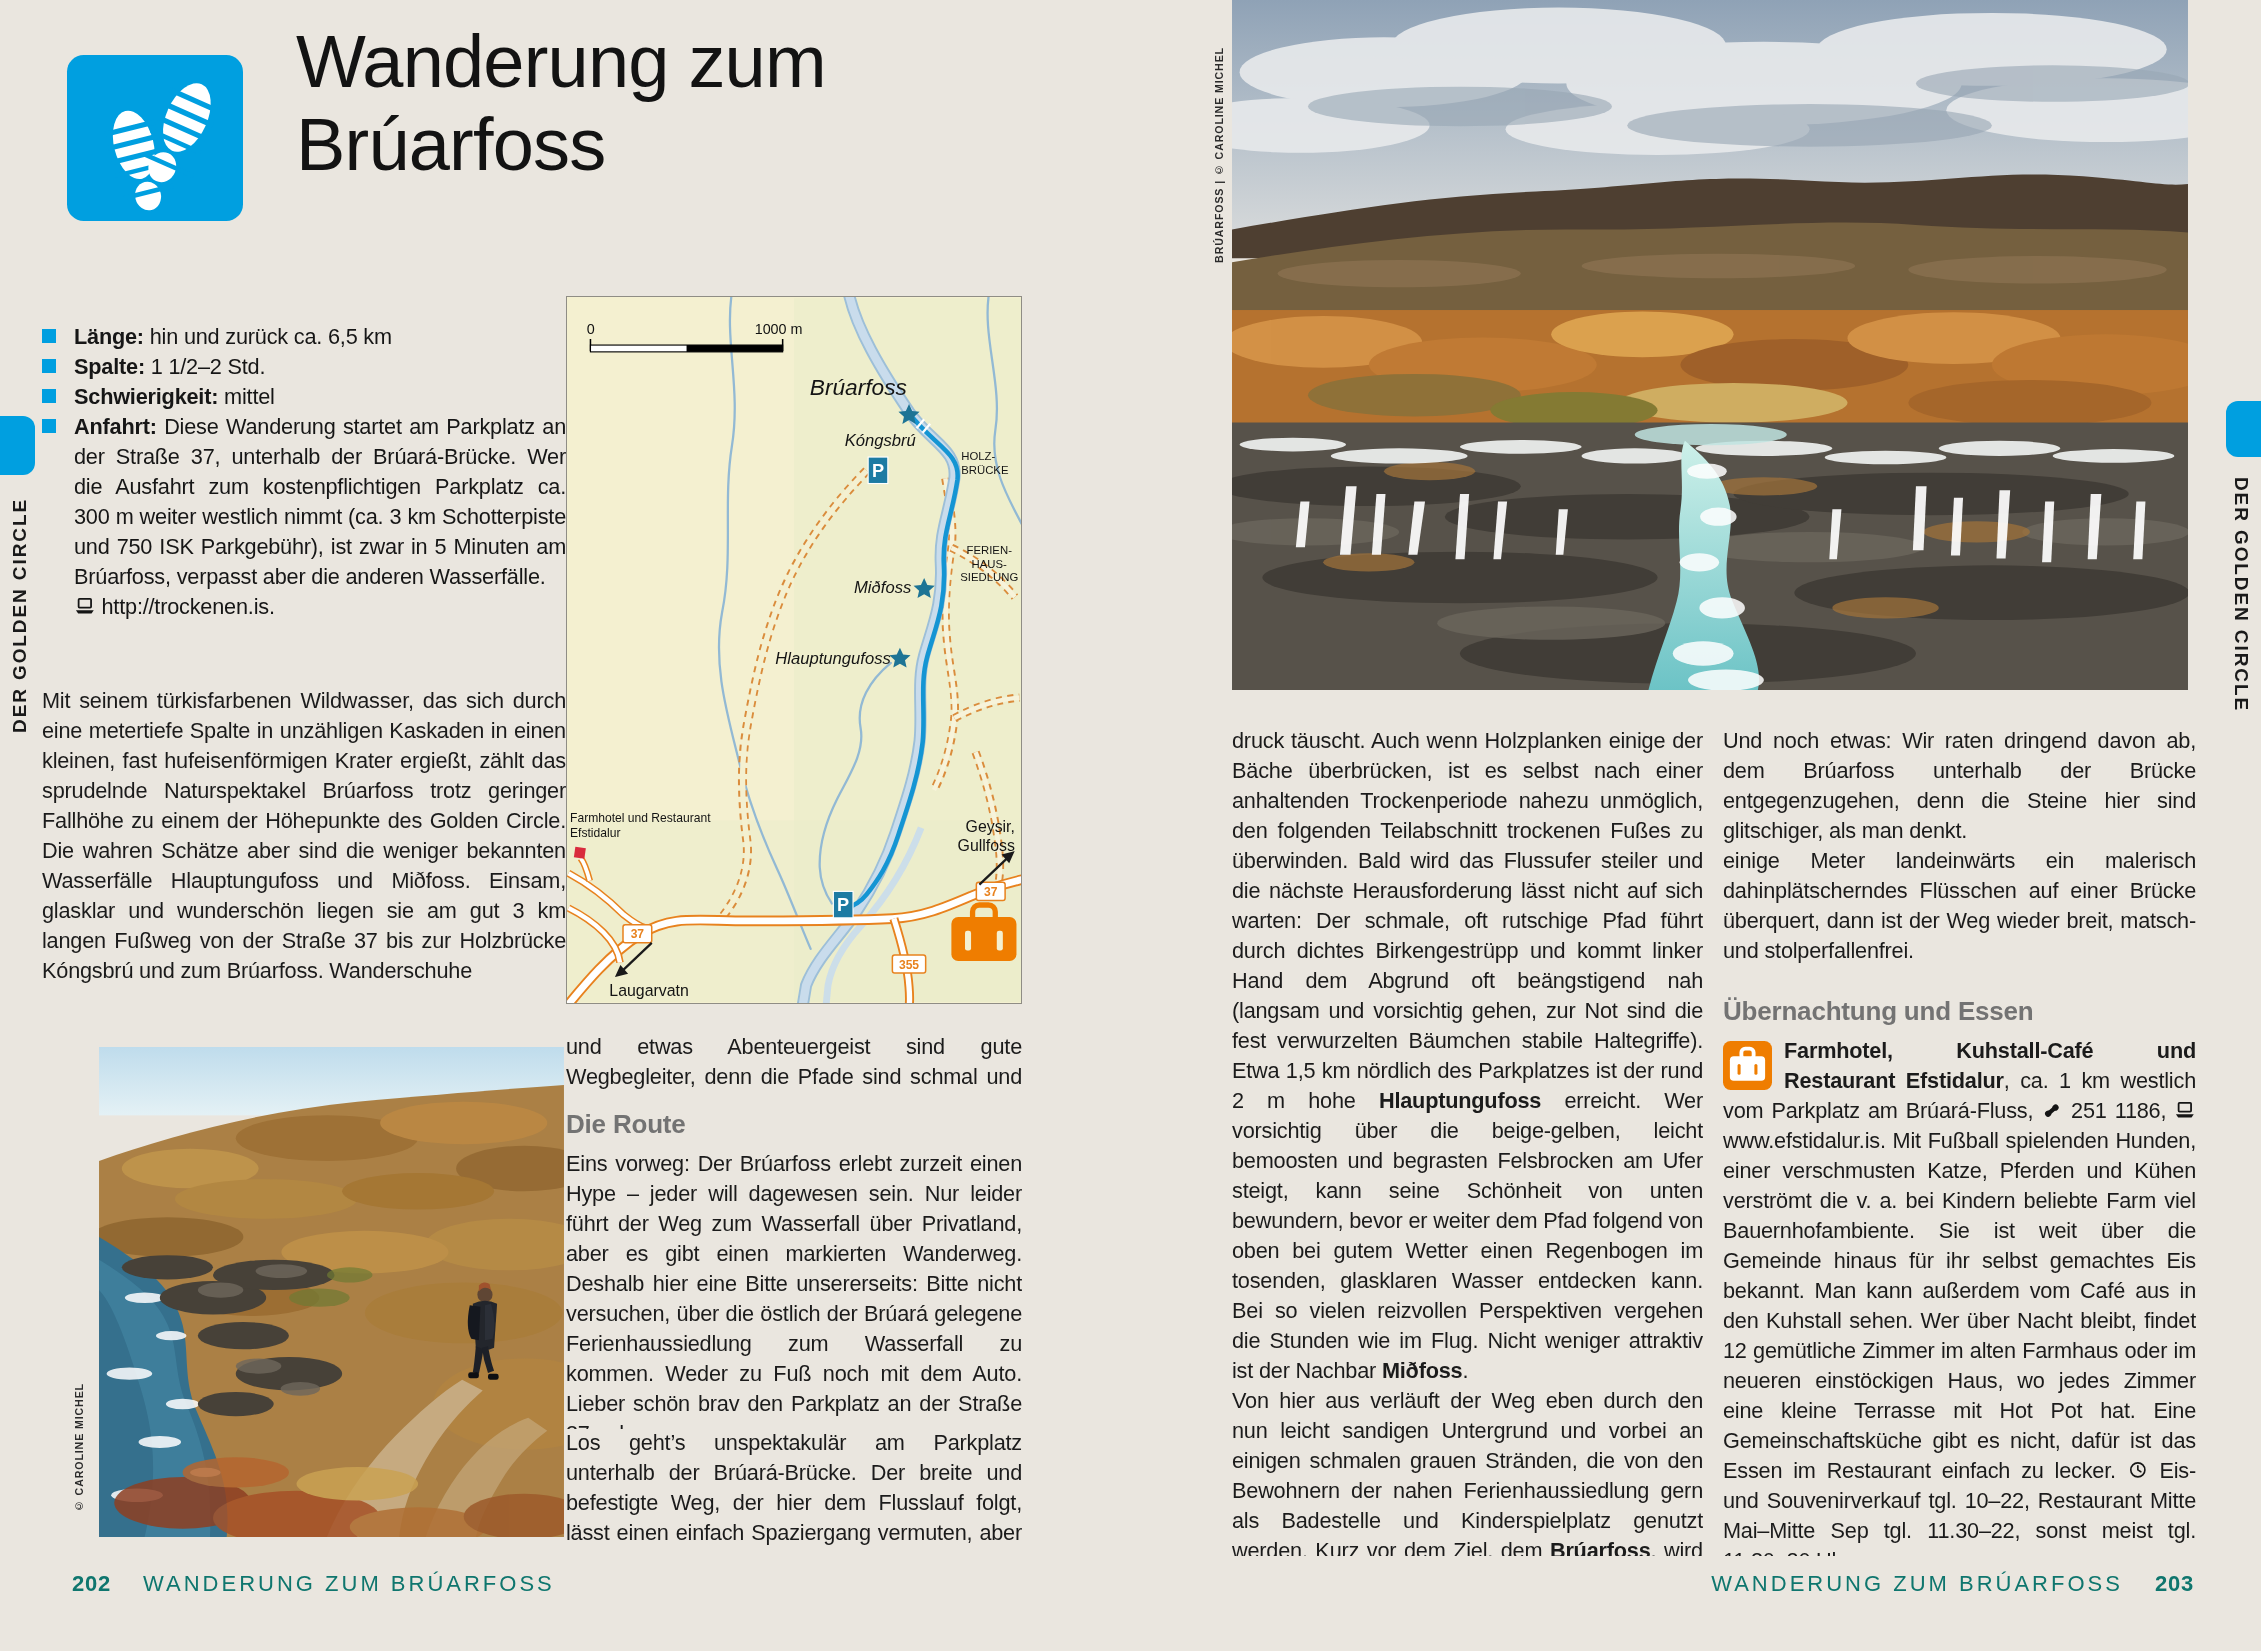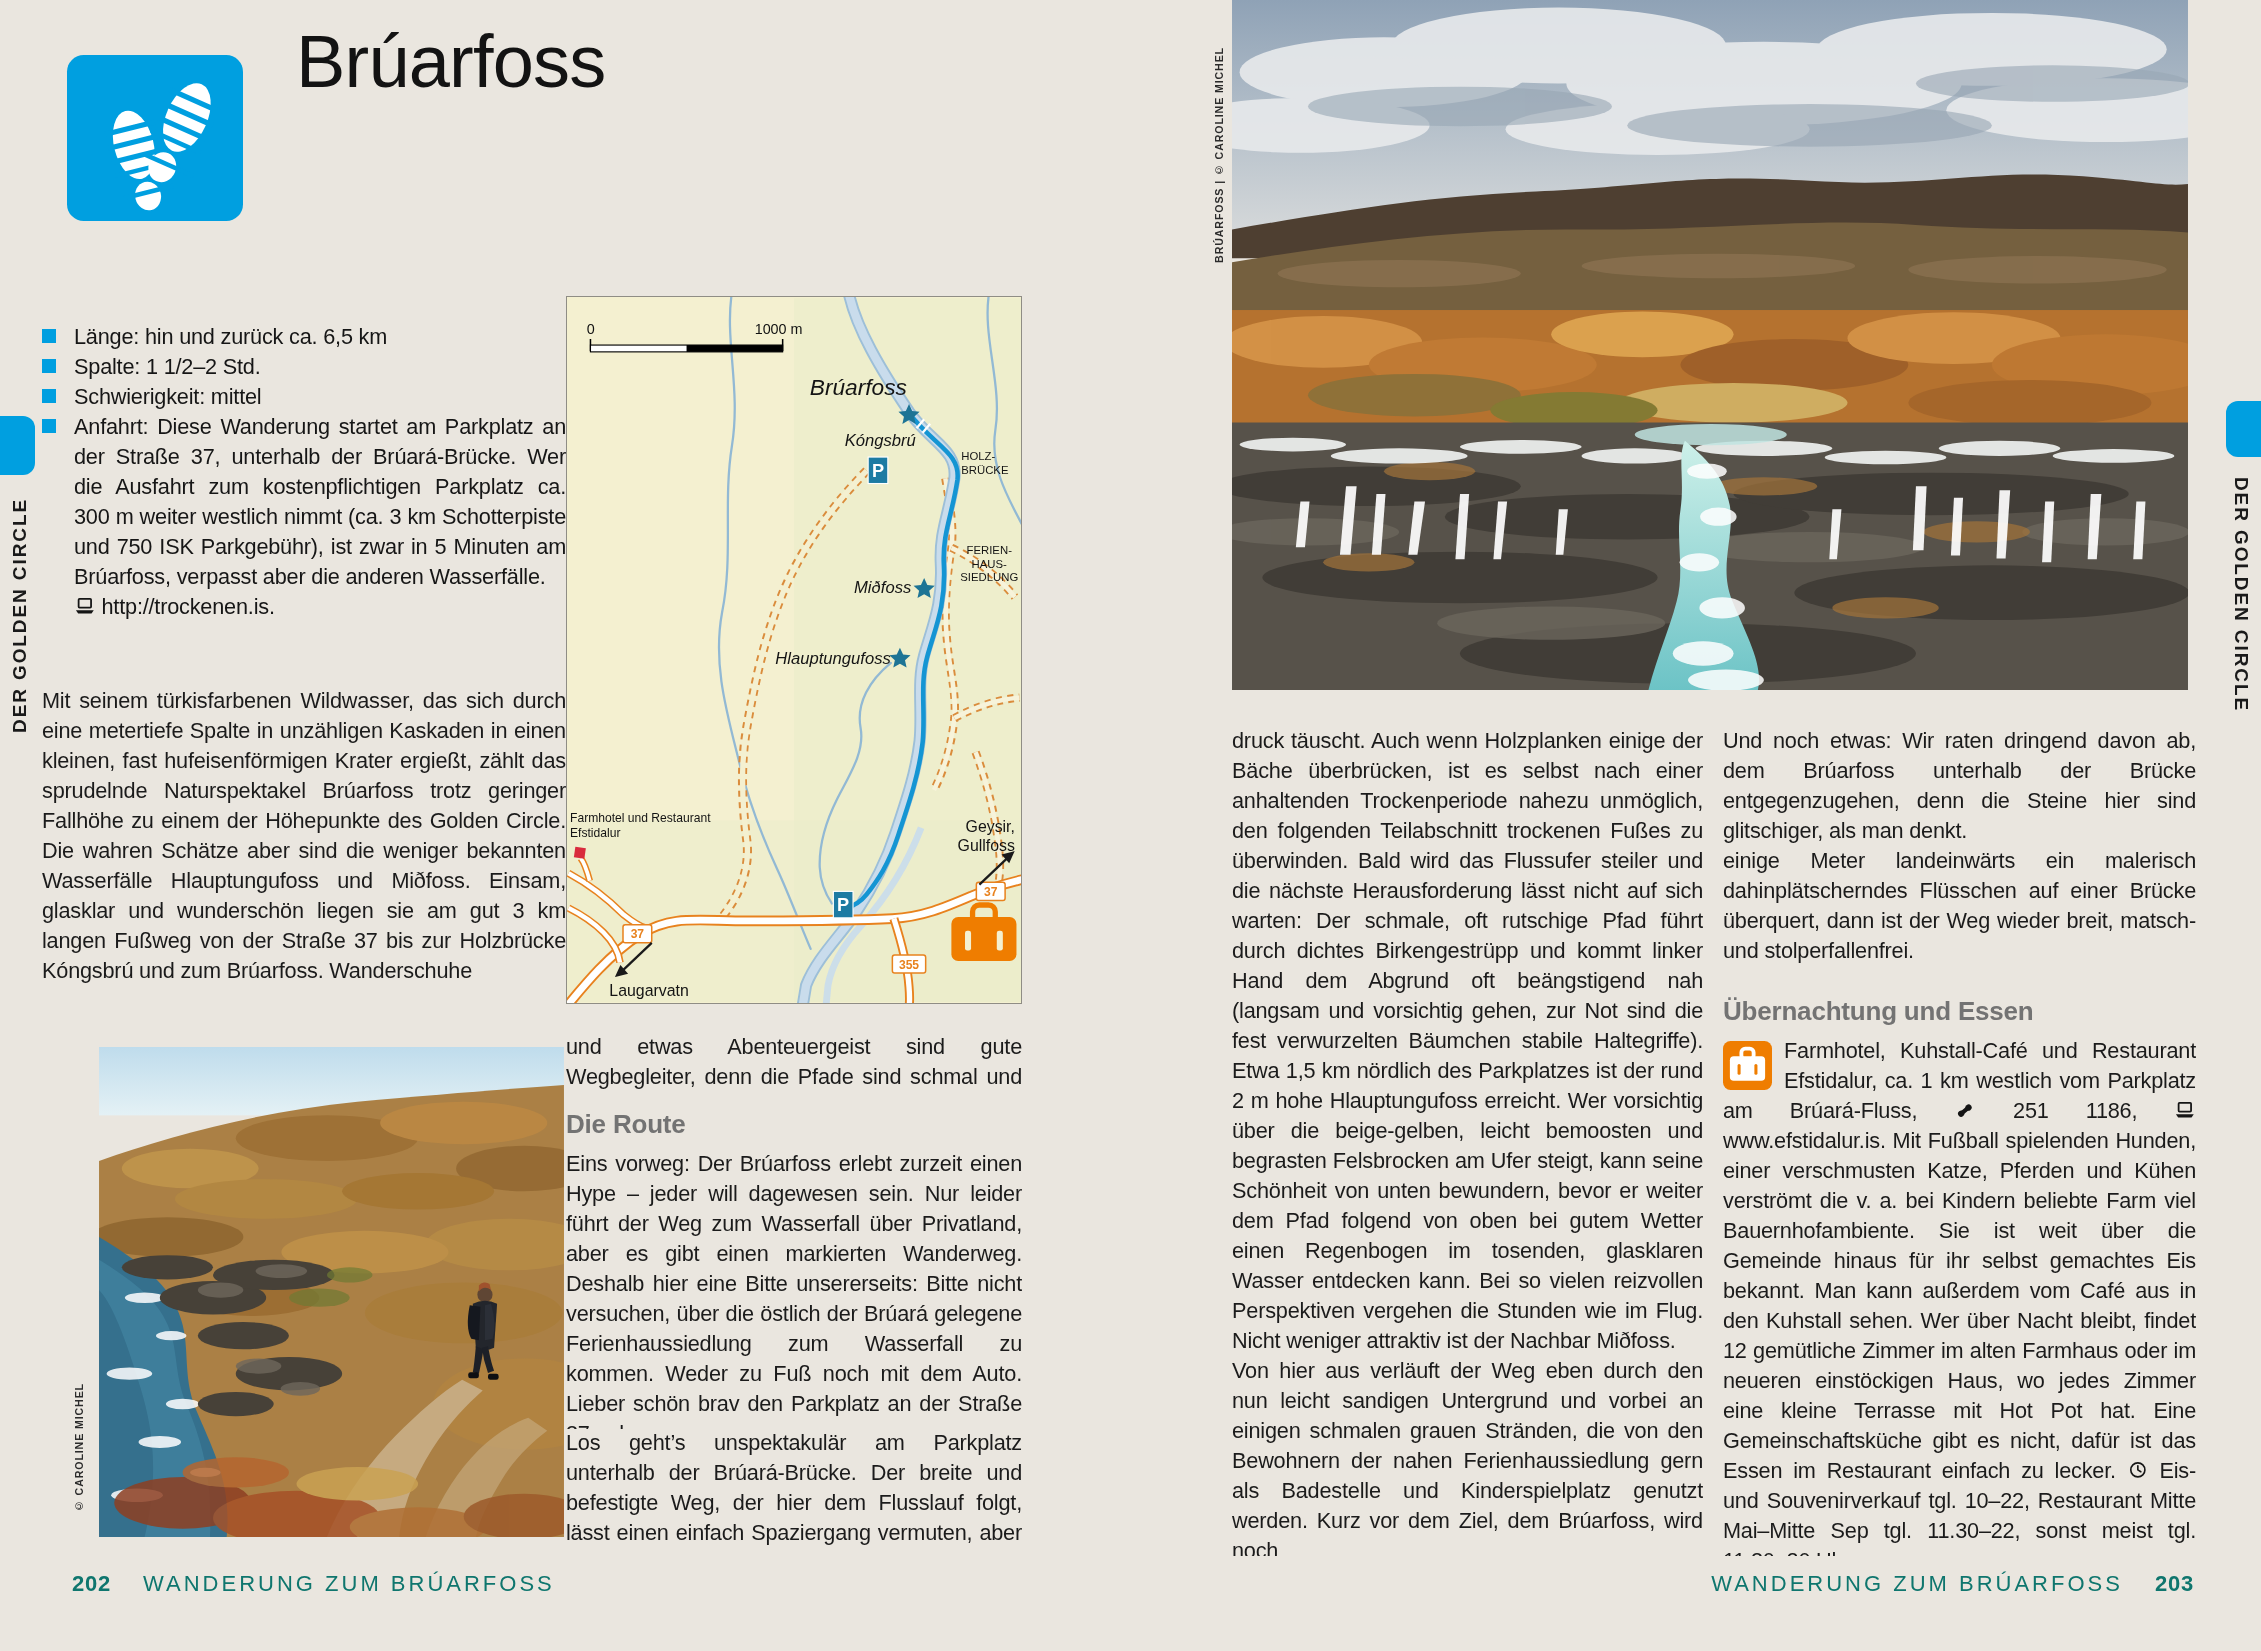--- a/index.html
+++ b/index.html
@@ -17,21 +17,21 @@
                 font-size:10.6px;font-weight:bold;letter-spacing:0.9px;color:#2b2b2b;white-space:nowrap;}
   
   .title-icon{position:absolute;left:67px;top:55px;width:176px;height:166px;border-radius:16.7px;
               background:#009fe0;}
   .page-title{position:absolute;left:296px;top:21px;font-size:74px;line-height:1.12;
               letter-spacing:-0.8px;color:#131313;}
   
   .body-text{font-size:21.7px;line-height:30px;letter-spacing:-0.2px;text-align:justify;color:#1b1b1b;}
   .abs{position:absolute;}
   .clip{overflow:hidden;}
-  .bold{font-weight:normal;margin-top:7px;}
+  .bold{font-weight:bold;margin-top:7px;}
   .info-list{position:absolute;left:42px;top:322px;width:524px;}
   .info-item{position:relative;padding-left:32px;font-size:21.7px;line-height:30px;letter-spacing:-0.2px;}
   .info-item .bullet{position:absolute;left:0;top:6.8px;width:14.4px;height:14.4px;background:#009fe0;}
   .blue-heading{font-size:26px;font-weight:bold;color:#737373;letter-spacing:-0.2px;}
   .inline-icon{display:inline-block;width:1em;height:0.82em;vertical-align:-0.04em;color:#151515;}
   .inline-icon svg{width:100%;height:100%;fill:currentColor;}
   .stay-entry .stay-icon{float:left;width:49px;height:49px;border-radius:7.6px;background:#ef7d00;
                          margin:4.6px 12px 3px 0;position:relative;}
   
   .footer{position:absolute;top:1571px;font-size:22px;letter-spacing:3px;color:#0f766e;
@@ -79,20 +79,21 @@
           <rect x="-36" y="-8" width="72" height="7"></rect>
           <rect x="-36" y="12" width="72" height="7"></rect>
           <rect x="-36" y="32" width="72" height="6"></rect>
           <rect x="-32" y="64" width="72" height="6"></rect>
         </g>
       </g>
     </svg>
   </div>
 
   <div class="page-title">
+    <div>Wanderung zum</div>
     <div>Brúarfoss</div>
   </div>
 
   <div class="info-list">
     <div class="info-item">
       <span class="bullet"></span><span class="bold">Länge:</span><span> hin und zurück ca. 6,5 km</span>
     </div>
     <div class="info-item">
       <span class="bullet"></span><span class="bold">Spalte:</span><span> 1 1/2–2 Std.</span>
     </div>

